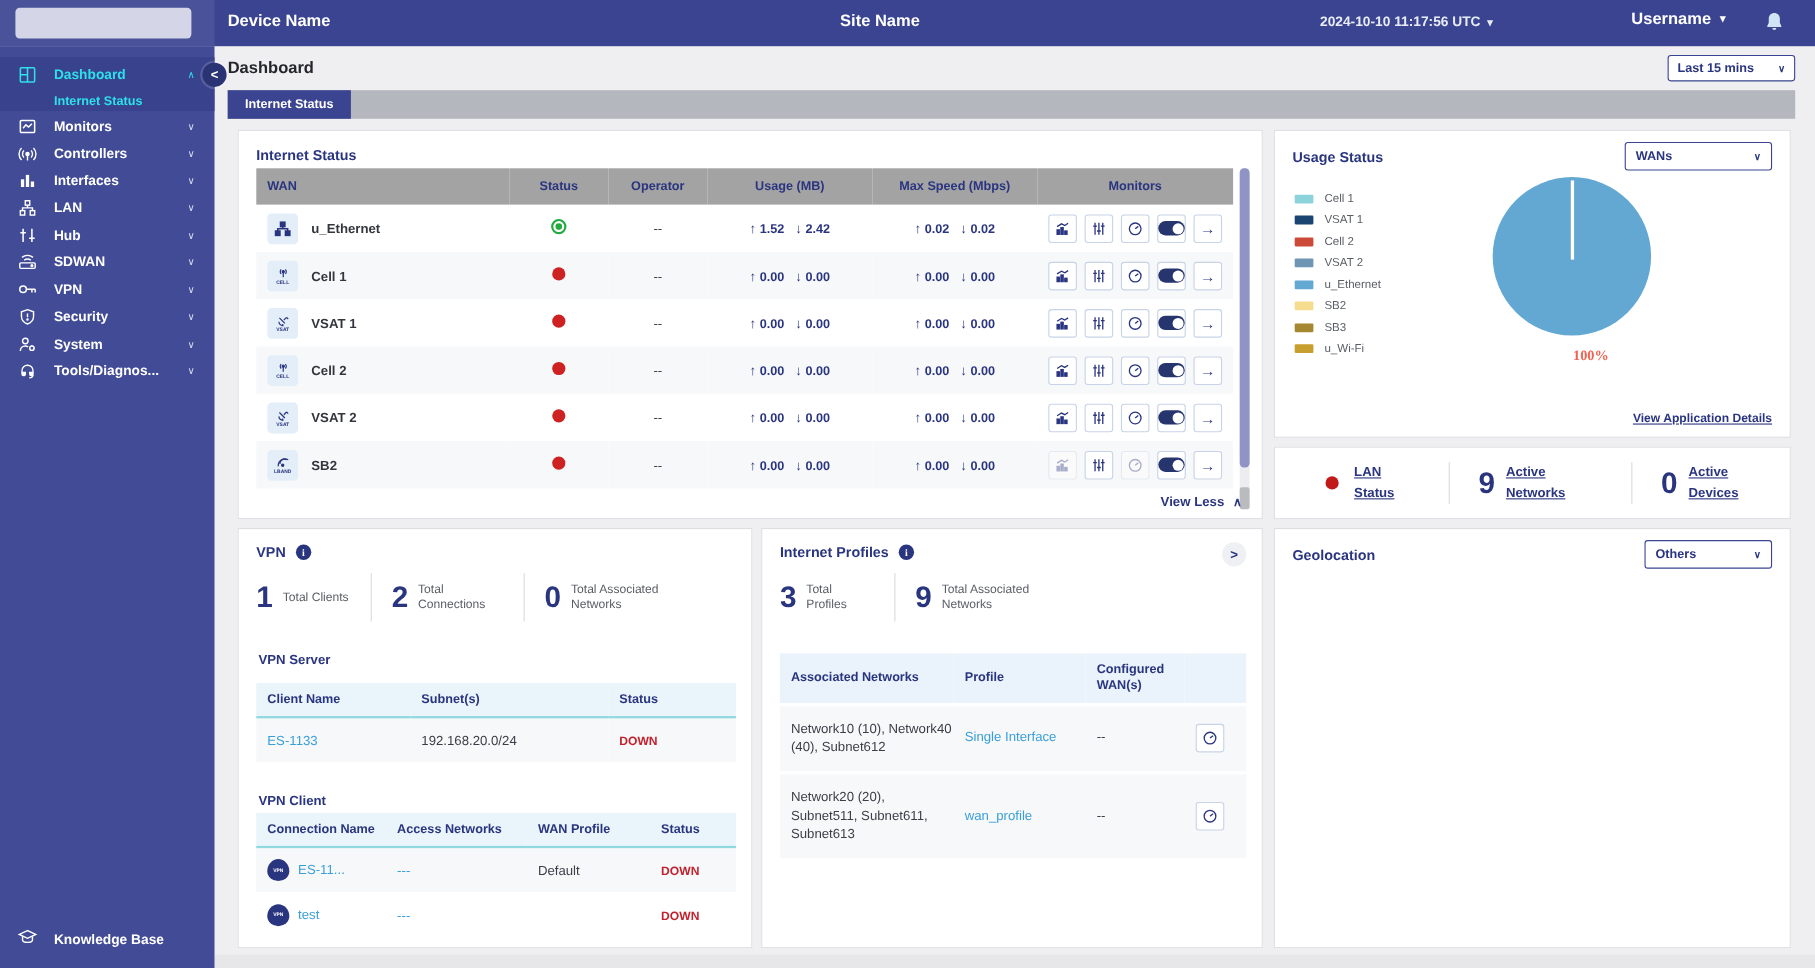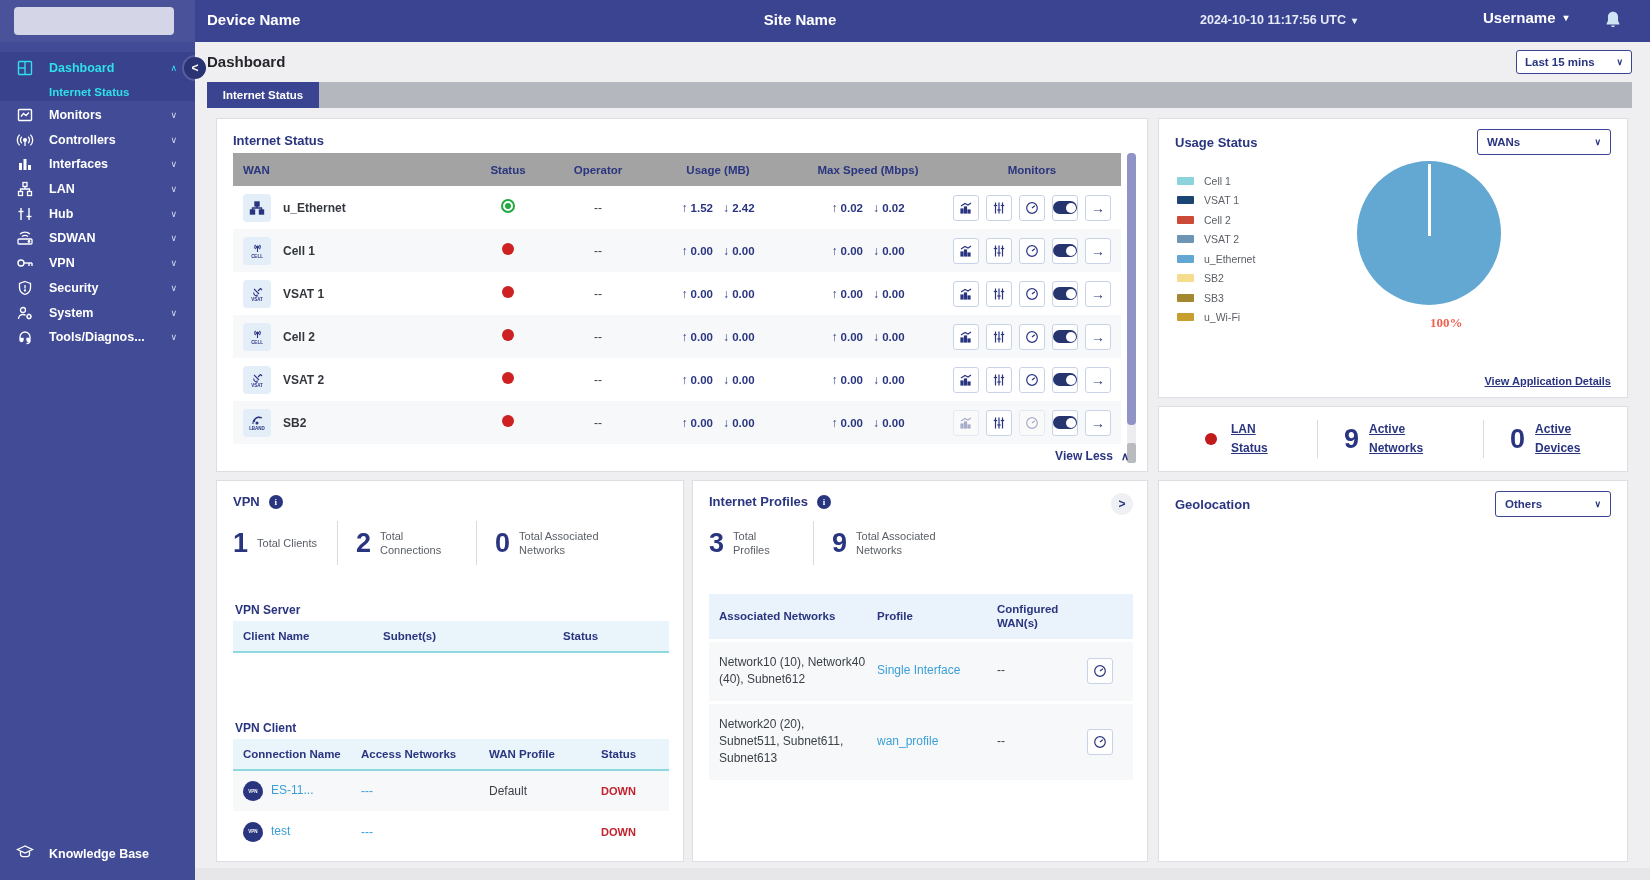--- a/index.html
+++ b/index.html
@@ -800,33 +800,38 @@
     <div class="stats">
       <span class="stat-num">1</span>
         <span class="stat-lb" style="width:62px;">Total Clients</span>
       <span class="stat-div"></span>
       <span class="stat-num">2</span>
         <span class="stat-lb" style="width:78px;">Total Connections</span>
       <span class="stat-div"></span>
       <span class="stat-num">0</span>
         <span class="stat-lb" style="width:110px;">Total Associated Networks</span>
     </div>
-    <div class="subhead" style="position:absolute; left:18px; top:122px;">VPN Server</div>
+    <div class="subhead" style="position:absolute; left:18px; top:112px;">VPN Server</div>
     <table class="stable" style="position:absolute; left:16px; top:140px;">
       <colgroup>
           <col style="width:140px">
           <col style="width:180px">
           <col style="width:116px">
         </colgroup>
       <tbody>
           <tr>
             <th>Client Name</th>
             <th>Subnet(s)</th>
             <th>Status</th>
           </tr>
+      <tr>
+        <td><span class="blue-link">ES-1133</span></td>
+        <td>192.168.20.0/24</td>
+        <td><span class="down">DOWN</span></td>
+      </tr>
     </tbody>
       </table>
     <div class="subhead" style="position:absolute; left:18px; top:240px;">VPN Client</div>
     <table class="stable" style="position:absolute; left:16px; top:258px;">
       <colgroup>
           <col style="width:118px">
           <col style="width:128px">
           <col style="width:112px">
           <col style="width:78px">
         </colgroup>

